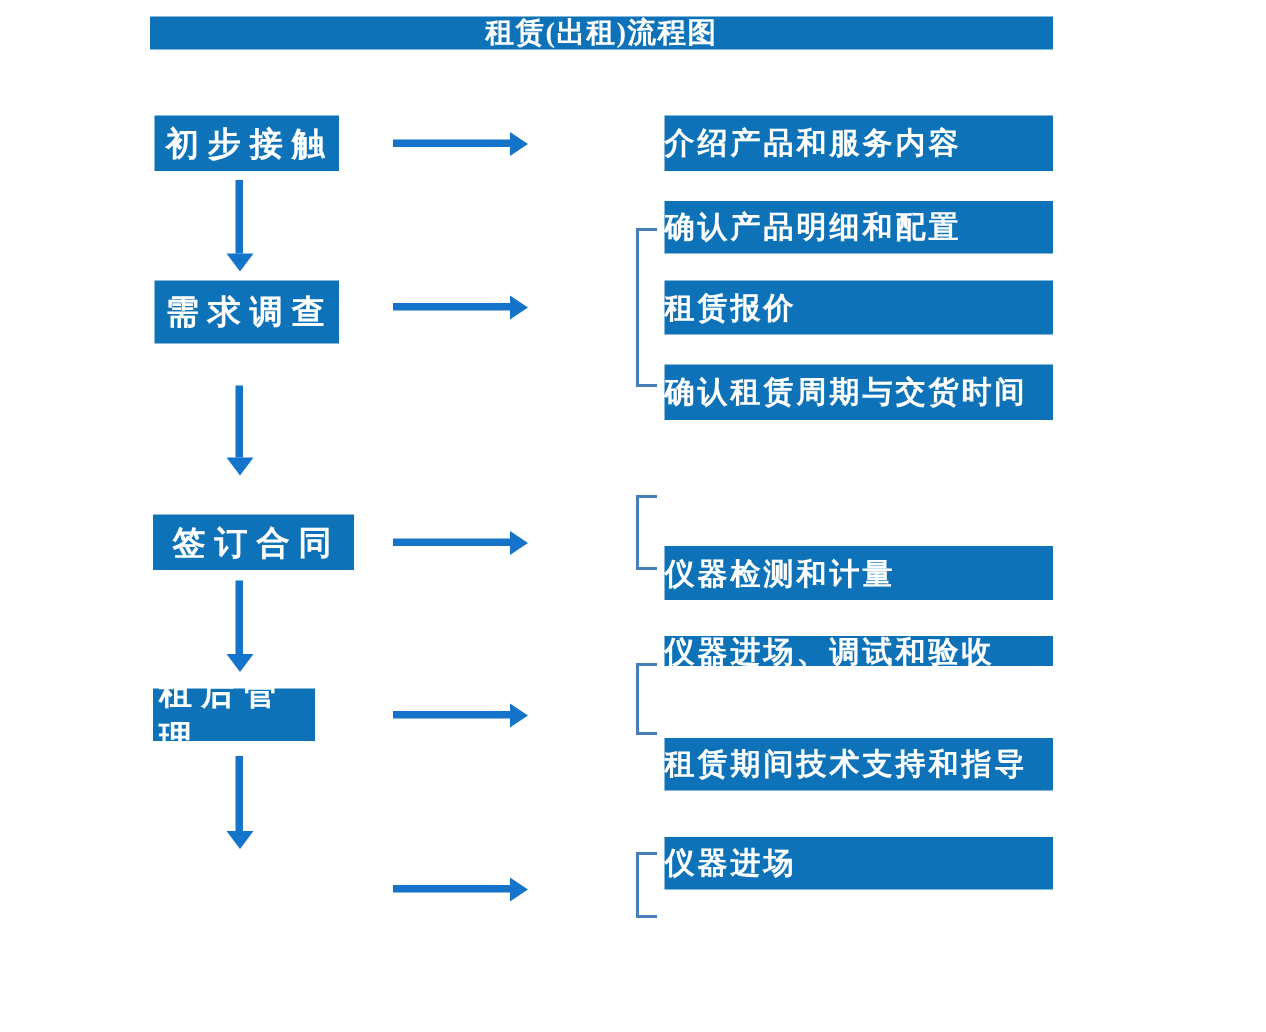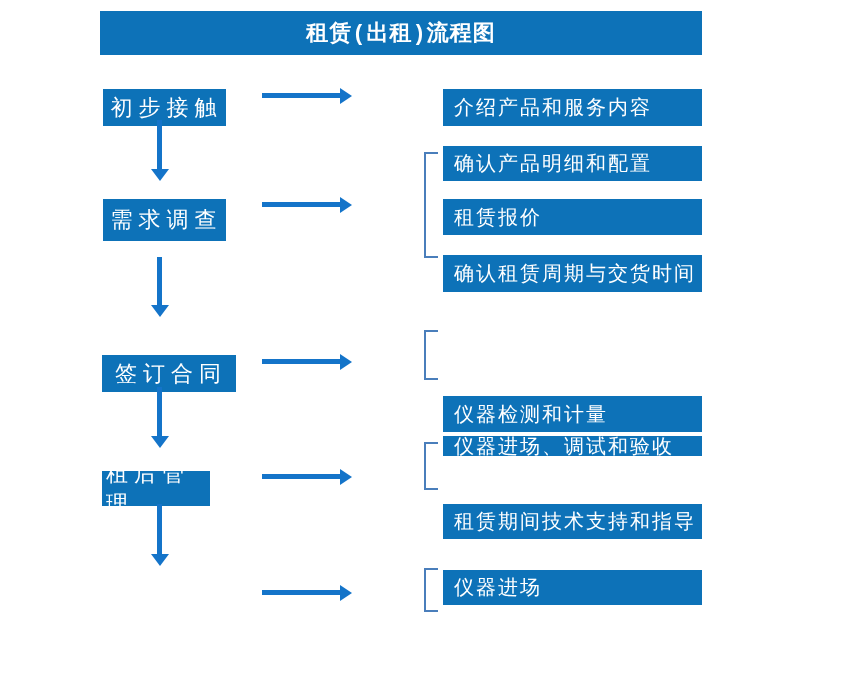--- a/index.html
+++ b/index.html
@@ -9,31 +9,31 @@
     --text-white:#ffffff;
     --page-bg:#ffffff;
   }
   html,body{margin:0;padding:0;background:var(--page-bg);}
   .canvas{
     position:relative;width:844px;height:688px;background:var(--page-bg);
     overflow:hidden;
     font-family:"Liberation Serif","DejaVu Serif",serif;
   }
   .title-bar{
-    position:absolute;left:100px;top:11px;width:602px;height:44px;
+    position:absolute;left:100px;top:11px;width:602px;height:22px;
     background:var(--box-blue);color:var(--text-white);
     display:flex;align-items:center;justify-content:center;
-    font-size:22px;font-weight:bold;letter-spacing:1px;font-family:Liberation Mono, monospace;
+    font-size:19px;font-weight:bold;letter-spacing:1px;
   }
   .box{
     position:absolute;background:var(--box-blue);color:var(--text-white);
-    display:flex;align-items:center;font-weight:normal;box-sizing:border-box;margin-top:12px;
+    display:flex;align-items:center;font-weight:bold;box-sizing:border-box;
   }
   .lbox{justify-content:center;font-size:22px;letter-spacing:6px;padding-left:4px;}
-  .rbox{width:259px;justify-content:flex-start;padding-left:11px;font-size:20px;letter-spacing:2px;}
+  .rbox{width:259px;justify-content:flex-start;font-size:20px;letter-spacing:2px;}
   .harrow{
     position:absolute;width:78px;height:5px;background:var(--arrow-blue);
   }
   .harrow::after{
     content:"";position:absolute;left:100%;top:50%;transform:translateY(-50%);
     width:0;height:0;
     border-left:12px solid var(--arrow-blue);
     border-top:8px solid transparent;border-bottom:8px solid transparent;
   }
   .varrow{
@@ -60,21 +60,21 @@
 
   <div class="box lbox" style="left:103px;top:77px;width:123px;height:37px">初步接触</div>
   <div class="box lbox" style="left:103px;top:187px;width:123px;height:42px">需求调查</div>
   <div class="box lbox" style="left:102px;top:343px;width:134px;height:37px">签订合同</div>
   <div class="box lbox" style="left:102px;top:459px;width:108px;height:35px">租后管理</div>
 
   <div class="box rbox" style="left:443px;top:77px;height:37px">介绍产品和服务内容</div>
   <div class="box rbox" style="left:443px;top:134px;height:35px">确认产品明细和配置</div>
   <div class="box rbox" style="left:443px;top:187px;height:36px">租赁报价</div>
   <div class="box rbox" style="left:443px;top:243px;height:37px">确认租赁周期与交货时间</div>
-  <div class="box rbox" style="left:443px;top:384px;height:36px">仪器检测和计量</div>
+  <div class="box rbox" style="left:443px;top:364px;height:36px">仪器检测和计量</div>
   <div class="box rbox" style="left:443px;top:424px;height:20px">仪器进场、调试和验收</div>
   <div class="box rbox" style="left:443px;top:492px;height:35px">租赁期间技术支持和指导</div>
   <div class="box rbox" style="left:443px;top:558px;height:35px">仪器进场</div>
 
   <div class="harrow" style="left:262px;top:93px"></div>
   <div class="harrow" style="left:262px;top:202px"></div>
   <div class="harrow" style="left:262px;top:359px"></div>
   <div class="harrow" style="left:262px;top:474px"></div>
   <div class="harrow" style="left:262px;top:590px"></div>
 

